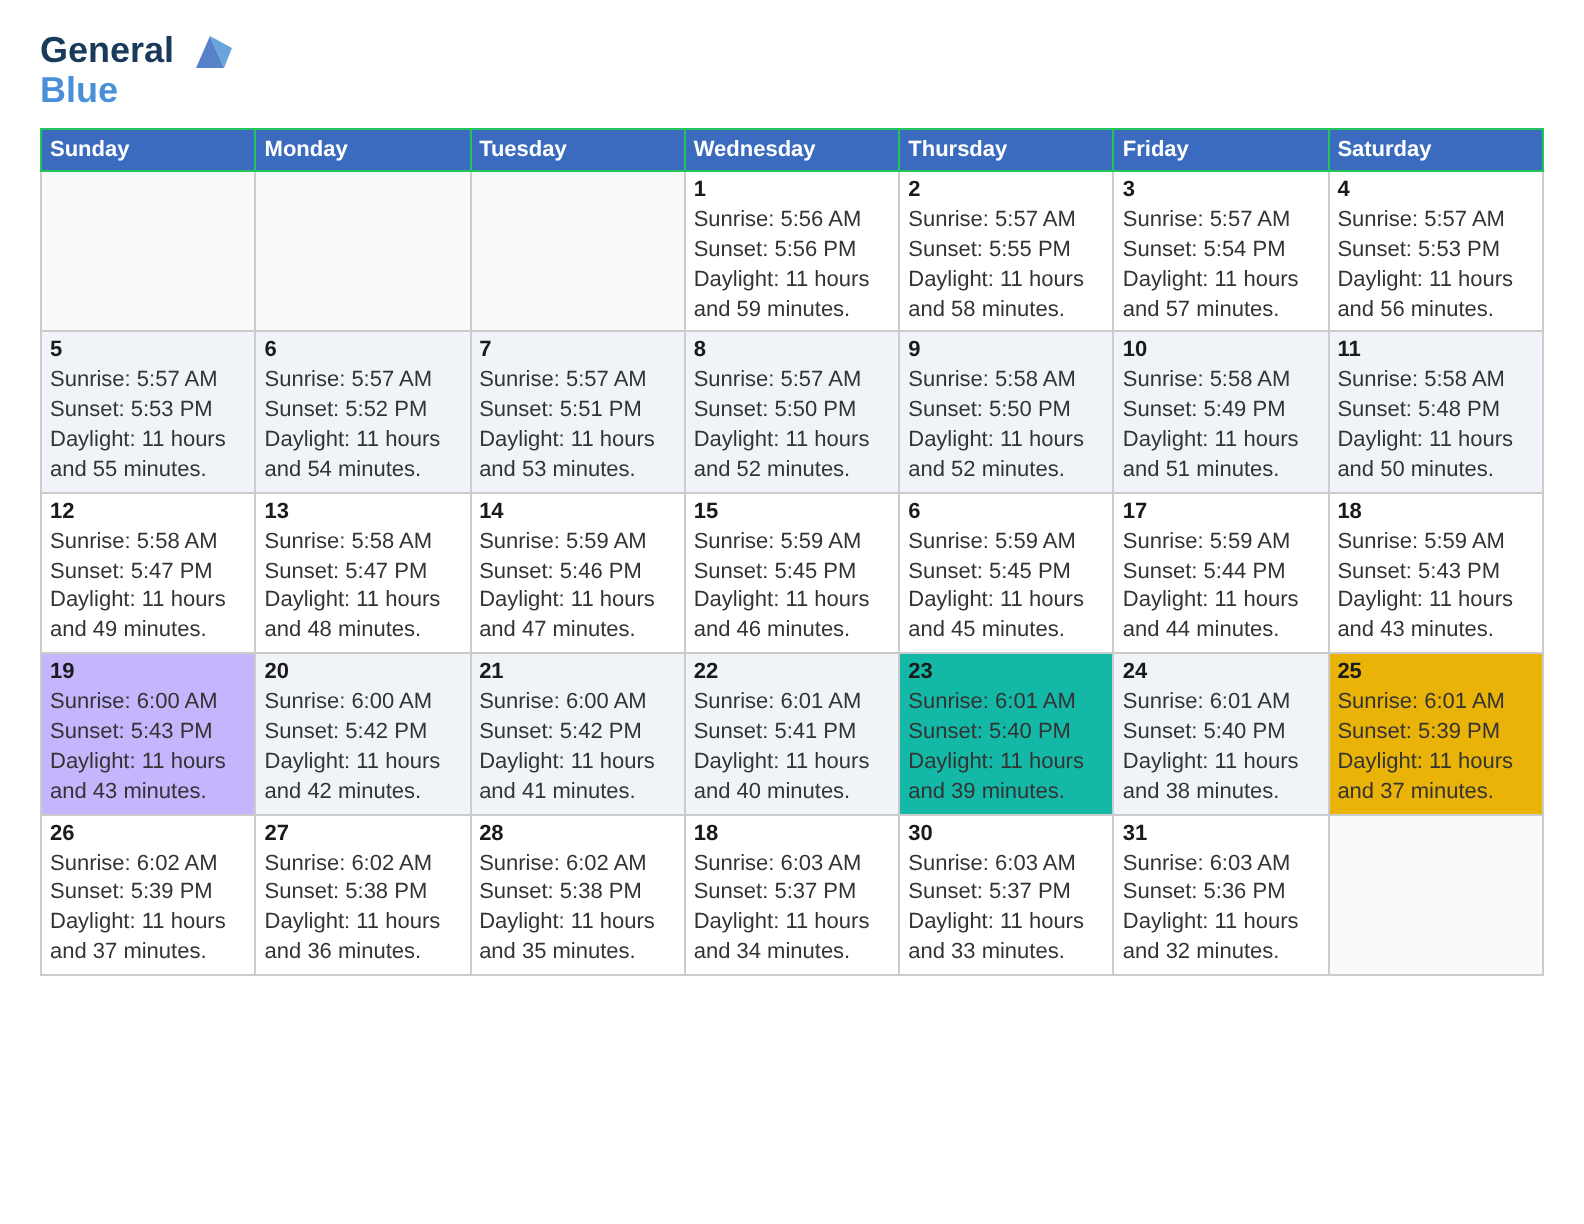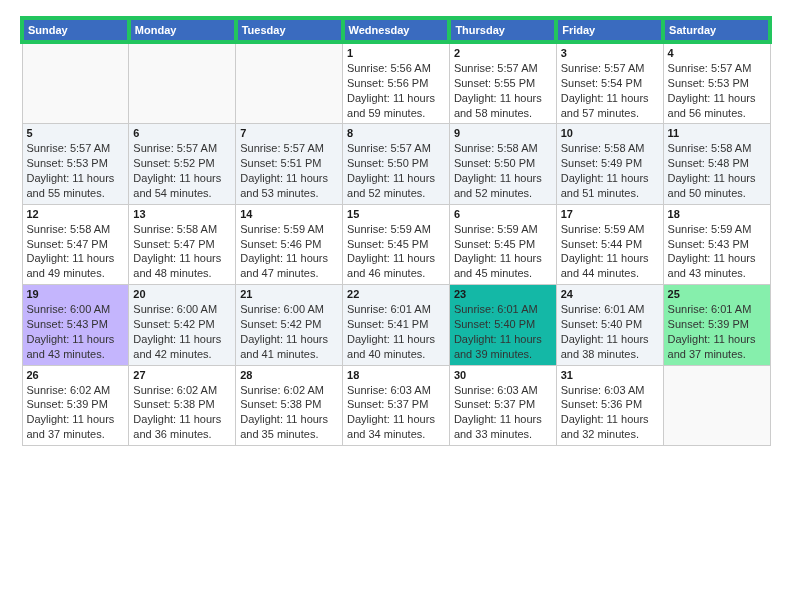--- a/index.html
+++ b/index.html
@@ -43,21 +43,21 @@
       width: 100%;
       border-collapse: collapse;
       table-layout: fixed;
     }
     .calendar thead th {
       background: #3a6bbf;
       color: #fff;
       font-size: 11px;
       font-weight: bold;
       padding: 4px 4px;
-      border: 4px solid #22c55e;
+      border: 1px solid #22c55e;
       text-align: left;
     }
     .calendar tbody td {
       border: 1px solid #ccc;
       vertical-align: top;
       padding: 3px 4px;
       font-size: 9px;
       color: #333;
       height: 78px;
       background: #fff;
@@ -78,20 +78,40 @@
       line-height: 1.35;
     }
     .empty-cell {
       background: #f9f9f9 !important;
     }
   </style>
 </head>
 <body>
 
 <div class="container">
+  <div class="header">
+    <div class="logo">
+      <div>
+        <div style="display:flex;align-items:center;">
+          <div style="font-size:18px;font-weight:bold;color:#1a3a5c;line-height:1.1;">
+            <span style="color:#1a3a5c;">General</span>
+            <svg width="22" height="20" viewBox="0 0 22 20" style="vertical-align:middle;margin-left:2px;">
+              <polygon points="4,18 11,2 18,18" fill="#3a6bbf" opacity="0.85"></polygon>
+              <polygon points="11,2 22,8 18,18" fill="#5a9ad9" opacity="0.9"></polygon>
+            </svg>
+          </div>
+        </div>
+        <div style="font-size:18px;font-weight:bold;color:#4a90d9;line-height:1.1;">Blue</div>
+      </div>
+    </div>
+    <div class="title-block">
+      <div class="month-title"></div>
+      <div class="subtitle"></div>
+    </div>
+  </div>
 
   <table class="calendar">
     <thead>
       <tr>
       <th>Sunday</th>
           <th>Monday</th>
           <th>Tuesday</th>
           <th>Wednesday</th>
           <th>Thursday</th>
           <th>Friday</th>
@@ -270,21 +290,21 @@
 Daylight: 11 hours
 and 39 minutes.</div>
           </td>
           <td style="background: rgb(240, 244, 248);">
             <span class="day-number">24</span>
             <div class="cell-info" style="white-space: pre-line;">Sunrise: 6:01 AM
 Sunset: 5:40 PM
 Daylight: 11 hours
 and 38 minutes.</div>
           </td>
-          <td style="background: #86efac; margin-top: 39px;">
+          <td style="background: #eab308; margin-top: 39px;">
             <span class="day-number">25</span>
             <div class="cell-info" style="white-space: pre-line;">Sunrise: 6:01 AM
 Sunset: 5:39 PM
 Daylight: 11 hours
 and 37 minutes.</div>
           </td>
         </tr>
         <tr>
           <td>
             <span class="day-number">26</span>

